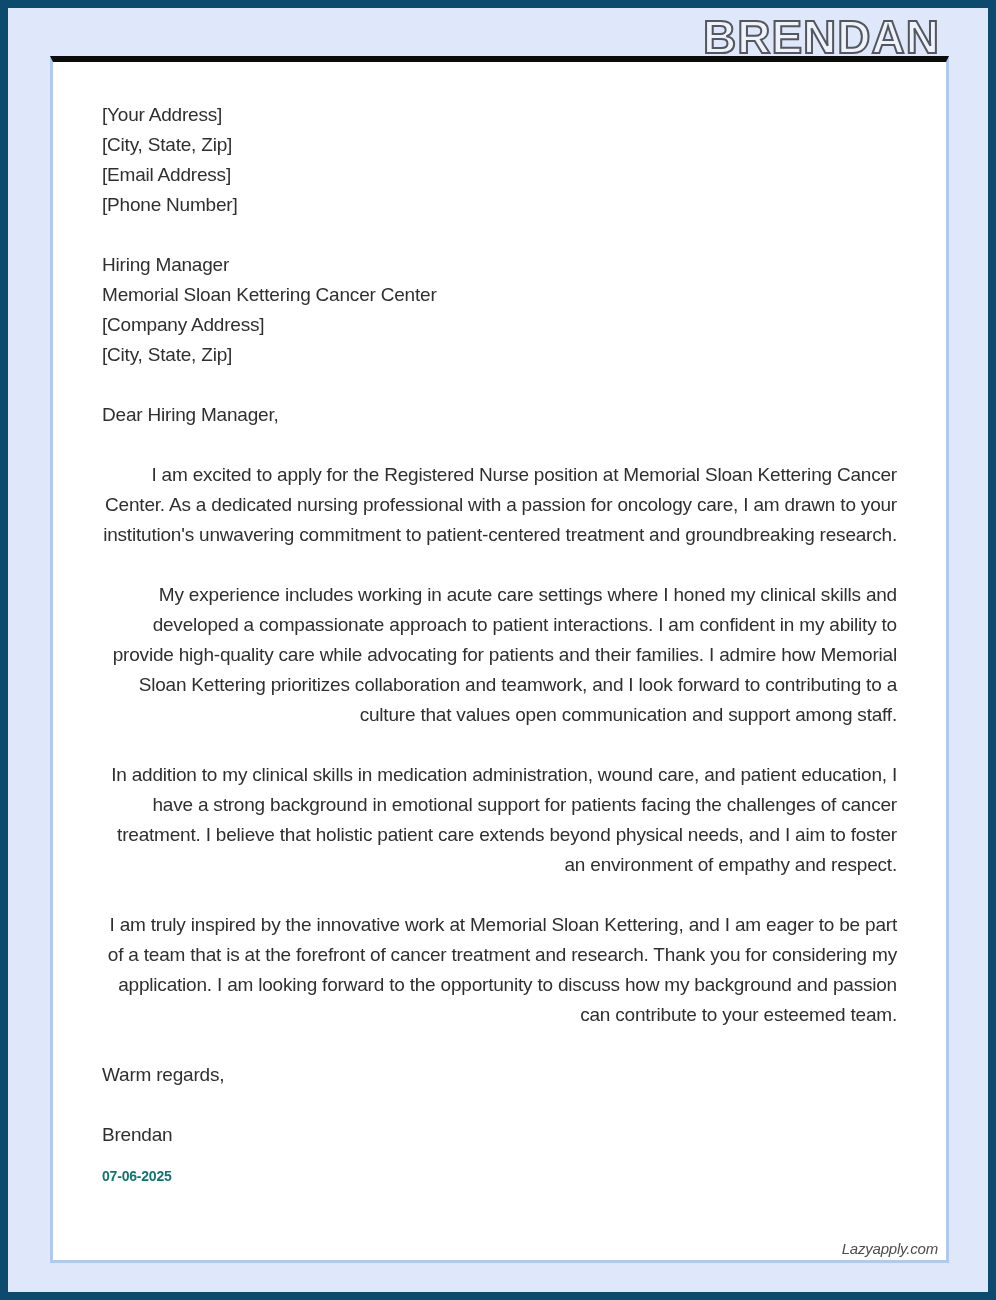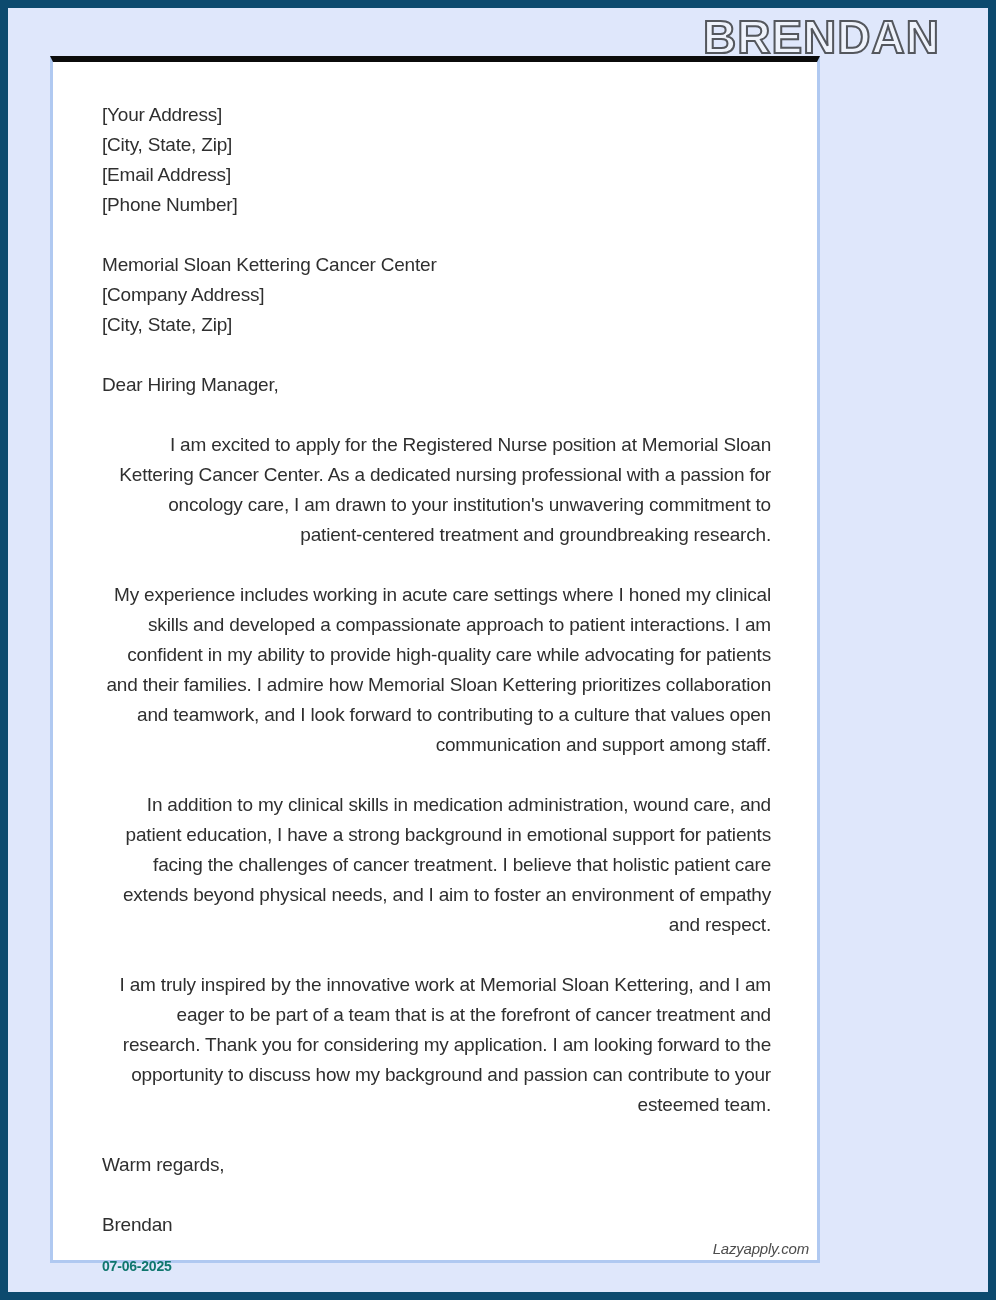--- a/index.html
+++ b/index.html
@@ -21,21 +21,21 @@
     font-weight: 700;
     letter-spacing: 1px;
     color: #eef2fb;
     -webkit-text-stroke: 2px #54575d;
     text-shadow: 0 0 1px #54575d;
     font-family: "Liberation Sans", sans-serif;
   }
   .doc {
     position: absolute;
     left: 42px; top: 48px;
-    width: 770px; height: 1207px;
+    width: 899px; height: 1207px;
     background: #ffffff;
     border-top: 6px solid #0b0b0b;
     border-left: 3px solid #b0c9f1;
     border-right: 3px solid #b0c9f1;
     border-bottom: 3px solid #b0c9f1;
     padding: 38px 46px 10px 49px;
   }
   .doc, .doc p, .doc div {
     color: #2f2f2f;
     font-size: 19px;
@@ -75,20 +75,21 @@
   <div class="doc">
 
     <div class="block">
       <div>[Your Address]</div>
       <div>[City, State, Zip]</div>
       <div>[Email Address]</div>
       <div>[Phone Number]</div>
     </div>
 
     <div class="block">
+      <div>Hiring Manager</div>
       <div>Memorial Sloan Kettering Cancer Center</div>
       <div>[Company Address]</div>
       <div>[City, State, Zip]</div>
     </div>
 
     <p class="line">Dear Hiring Manager,</p>
 
     <p class="para">I am excited to apply for the Registered Nurse position at Memorial Sloan Kettering Cancer Center. As a dedicated nursing professional with a passion for oncology care, I am drawn to your institution's unwavering commitment to patient-centered treatment and groundbreaking research.</p>
     <p class="para">My experience includes working in acute care settings where I honed my clinical skills and developed a compassionate approach to patient interactions. I am confident in my ability to provide high-quality care while advocating for patients and their families. I admire how Memorial Sloan Kettering prioritizes collaboration and teamwork, and I look forward to contributing to a culture that values open communication and support among staff.</p>
     <p class="para">In addition to my clinical skills in medication administration, wound care, and patient education, I have a strong background in emotional support for patients facing the challenges of cancer treatment. I believe that holistic patient care extends beyond physical needs, and I aim to foster an environment of empathy and respect.</p>

